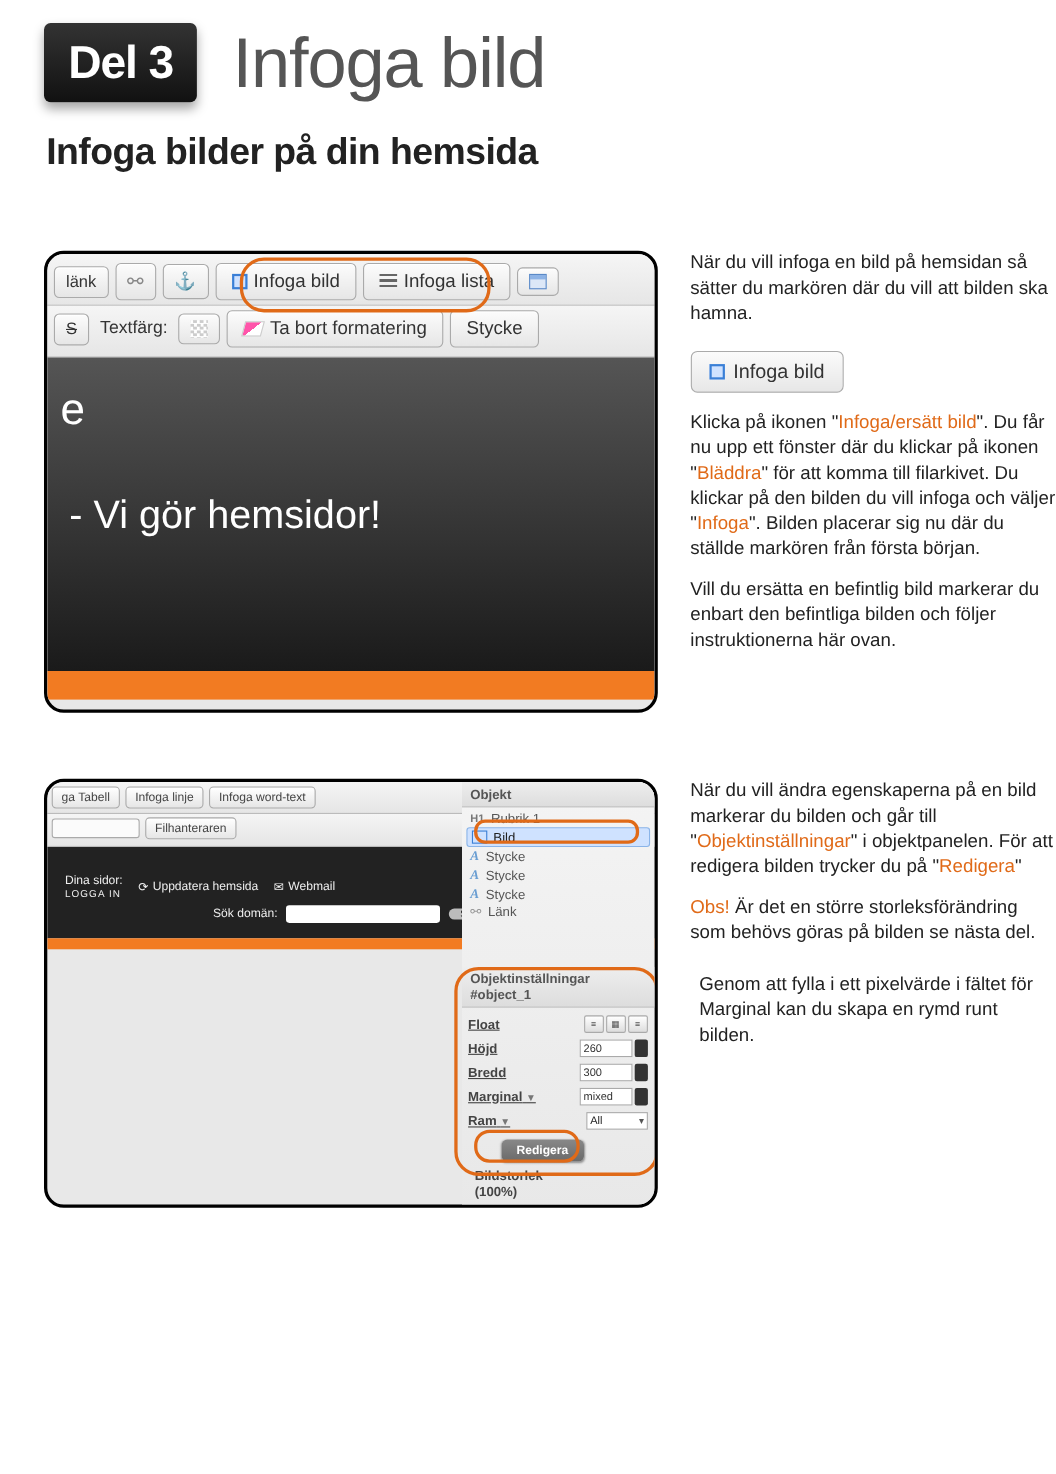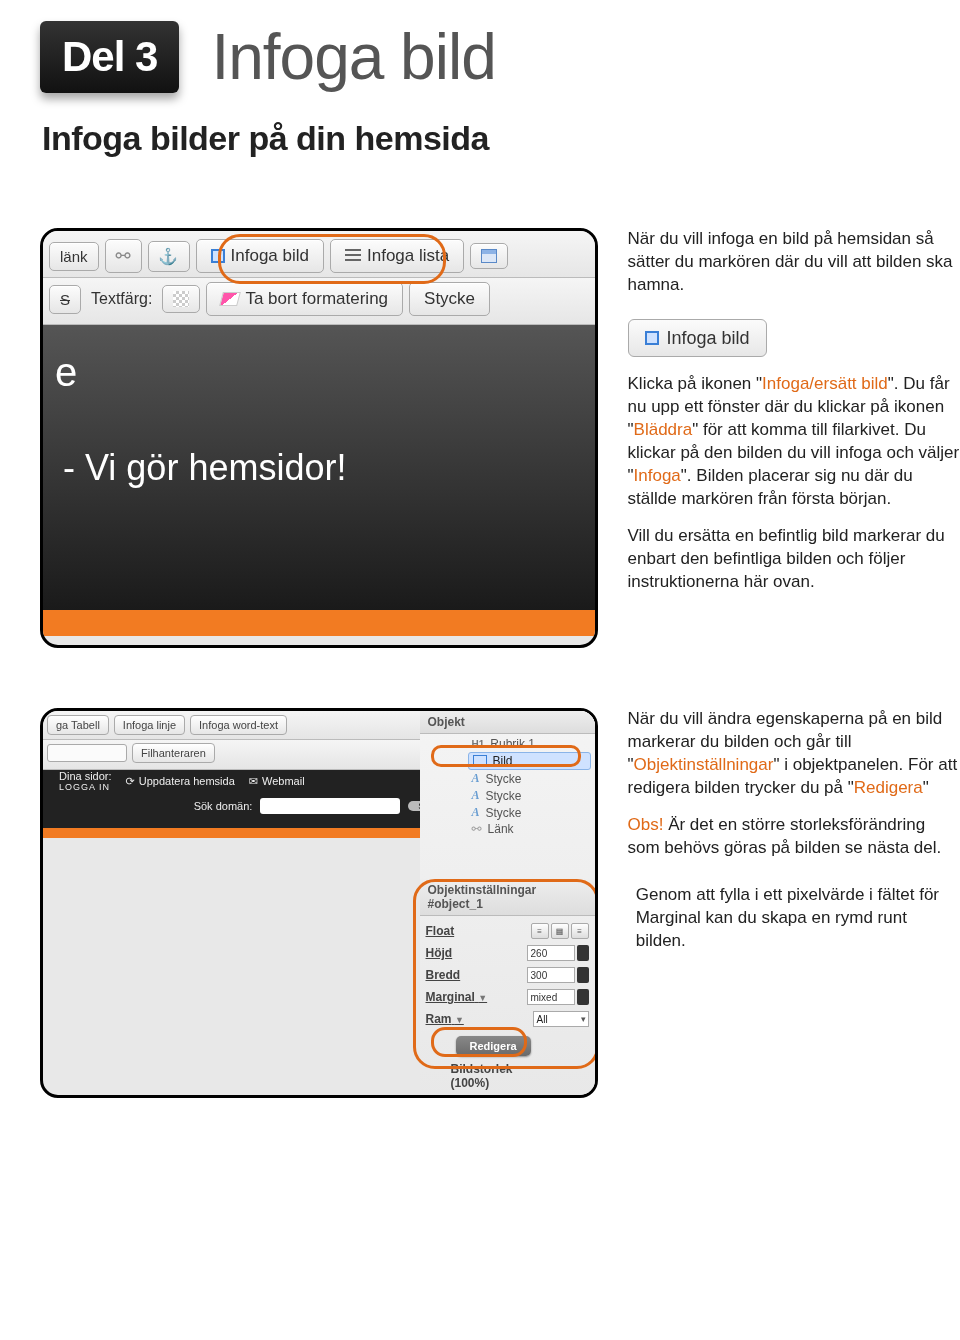--- a/index.html
+++ b/index.html
@@ -43,21 +43,21 @@
 
 
 .mini-btn { display: inline-flex; align-items: center; gap: 8px; background: linear-gradient(#fbfbfb,#e7e7e7); border: 1px solid #aaa; border-radius: 6px; padding: 6px 16px; font-size: 18px; color: #333; margin: 8px 0 16px; }
 
 
 .s2-top-tb { background: linear-gradient(#f5f5f5,#e5e5e5); padding: 4px 4px; display: flex; gap: 5px; align-items: center; font-size: 11px; border-bottom: 1px solid #bbb; position: relative; }
 .s2-top-tb .mbtn { background: linear-gradient(#fff,#e6e6e6); border: 1px solid #aaa; border-radius: 4px; padding: 3px 8px; display: inline-flex; align-items: center; gap: 4px; color: #444; }
 .s2-top-tb2 { padding: 3px 4px 6px; }
 .s2-sel { width: 80px; height: 18px; border: 1px solid #aaa; background: #fbfbfb; border-radius: 3px; display: inline-block; }
 
-.s2-dark { background: #222; color: #eee; font-size: 11px; padding: 0 16px 14px; }
+.s2-dark { background: #222; color: #eee; font-size: 11px; padding: 25px 16px 14px; }
 .s2-dark-row1 { display: flex; align-items: center; gap: 14px; margin-bottom: 6px; }
 .s2-loggain { font-size: 9px; letter-spacing: 1px; }
 .s2-icon-link { display: inline-flex; align-items: center; gap: 4px; color: #eee; }
 .s2-dark-row2 { display: flex; justify-content: center; align-items: center; gap: 8px; }
 .s2-search { width: 140px; height: 16px; background: #fff; border-radius: 3px; }
 .s2-sok { background: #bbb; border-radius: 8px; padding: 0 10px; font-size: 9px; color: #222; }
 .s2-orange { height: 10px; background: #f27b22; }
 
 .s2-body { background: #fff; position: relative; height: 230px; }
 .s2-sel-box { position: absolute; left: 12px; top: 8px; width: 260px; height: 215px; }
@@ -65,42 +65,42 @@
 .s2-sel-box .veckor { position: absolute; left: 4px; top: 0; font-size: 16px; font-family: Georgia, serif; }
 .badge { position: absolute; left: 30px; top: 18px; width: 220px; height: 195px; }
 .rosette { position: absolute; left: 45px; top: 0; width: 130px; height: 130px; border-radius: 50%; background: radial-gradient(circle at 50% 50%, #b5d66a 0 30px, #8fbc3f 30px 40px, #a8ce57 40px 65px); box-shadow: inset 0 0 0 8px #b5d66a; }
 .rosette::after { content: ''; position: absolute; inset: 25px; border-radius: 50%; border: 4px solid #fff; background: #fff; }
 .rosette .fan { position: absolute; inset: 35px; border-radius: 50%; background: conic-gradient(#6ea12e 0 20deg,#8fbc3f 20deg 40deg,#6ea12e 40deg 60deg,#8fbc3f 60deg 80deg,#6ea12e 80deg 100deg,#8fbc3f 100deg 120deg,#6ea12e 120deg 140deg,#8fbc3f 140deg 160deg,#6ea12e 160deg 180deg,#8fbc3f 180deg 200deg,#6ea12e 200deg 220deg,#8fbc3f 220deg 240deg,#6ea12e 240deg 260deg,#8fbc3f 260deg 280deg,#6ea12e 280deg 300deg,#8fbc3f 300deg 320deg,#6ea12e 320deg 340deg,#8fbc3f 340deg 360deg); }
 .ribbon { position: absolute; left: 0; top: 110px; width: 220px; height: 50px; background: #bfc3be; display: flex; align-items: center; justify-content: center; font-family: Georgia, serif; font-size: 24px; color: #444; letter-spacing: 2px; clip-path: polygon(8% 0,92% 0,100% 50%,92% 100%,8% 100%,0 50%); border-top: 2px solid #d0d3ce; border-bottom: 2px solid #a5a9a3; }
 
 
 .panel { position: absolute; right: 0; top: 0; width: 175px; background: linear-gradient(#f4f4f4,#e8e8e8); font-size: 12px; }
 .panel-h { background: linear-gradient(#eee,#ddd); padding: 4px 8px; color: #555; font-weight: bold; border-bottom: 1px solid #bbb; }
-.panel-list { padding: 2px 4px 6px; margin-left: 44px; }
+.panel-list { padding: 2px 4px 6px; }
 .p-item { display: flex; align-items: center; gap: 6px; padding: 1px 4px; color: #555; }
 .p-item.sel { background: #cfe2ff; border: 1px solid #8ab4e8; border-radius: 3px; color: #222; }
 .p-ic { width: 14px; height: 12px; display: inline-block; }
 .p-ic-h1 { font-size: 10px; font-weight: bold; color: #777; }
 .p-ic-img { border: 1px solid #3a7fd6; background: #cfe2ff; }
 .p-ic-a { font-family: Georgia, serif; font-style: italic; font-weight: bold; color: #6a9ed2; font-size: 12px; }
 .p-ic-link { font-size: 12px; color: #999; }
 
 .props { padding: 4px 6px 6px; }
 .prop-row { display: flex; align-items: center; justify-content: space-between; padding: 3px 0; }
 .prop-row .lbl { font-weight: bold; color: #444; text-decoration: underline; }
 .prop-row .val { display: flex; align-items: center; gap: 2px; }
 .prop-input { width: 48px; height: 16px; border: 1px solid #aaa; background: #fff; font-size: 10px; padding: 0 3px; color: #333; display: inline-flex; align-items: center; }
 .prop-sel { width: 56px; height: 16px; border: 1px solid #aaa; background: #fff; font-size: 10px; padding: 0 3px; position: relative; display: inline-flex; align-items: center; }
 .prop-sel::after { content: '▾'; position: absolute; right: 2px; font-size: 9px; color: #555; }
 .stepper { width: 12px; height: 16px; background: #333; display: inline-block; border-radius: 2px; position: relative; }
 .float-btns { display: flex; gap: 2px; }
 .float-btn { width: 18px; height: 16px; background: linear-gradient(#fff,#ddd); border: 1px solid #aaa; border-radius: 2px; font-size: 8px; display: flex; align-items: center; justify-content: center; color: #555; }
 
 .redigera-btn { display: inline-block; background: linear-gradient(#888,#6a6a6a); color: #fff; border-radius: 5px; padding: 4px 14px; font-size: 11px; font-weight: bold; margin: 6px 0 4px 30px; box-shadow: 0 1px 2px rgba(0,0,0,.4); }
-.bildstorlek { padding: 2px 6px; font-weight: bold; color: #444; margin-left: 19px; }
+.bildstorlek { padding: 2px 6px; font-weight: bold; color: #444; }
 
 
 .callout { display: flex; gap: 0; margin-top: 24px; align-items: flex-end; }
 .callout .bar { width: 16px; background: #f27b22; }
 .callout p { font-size: 17px; line-height: 1.35; }
 </style>
 </head>
 <body>
 
 <div class="page">

